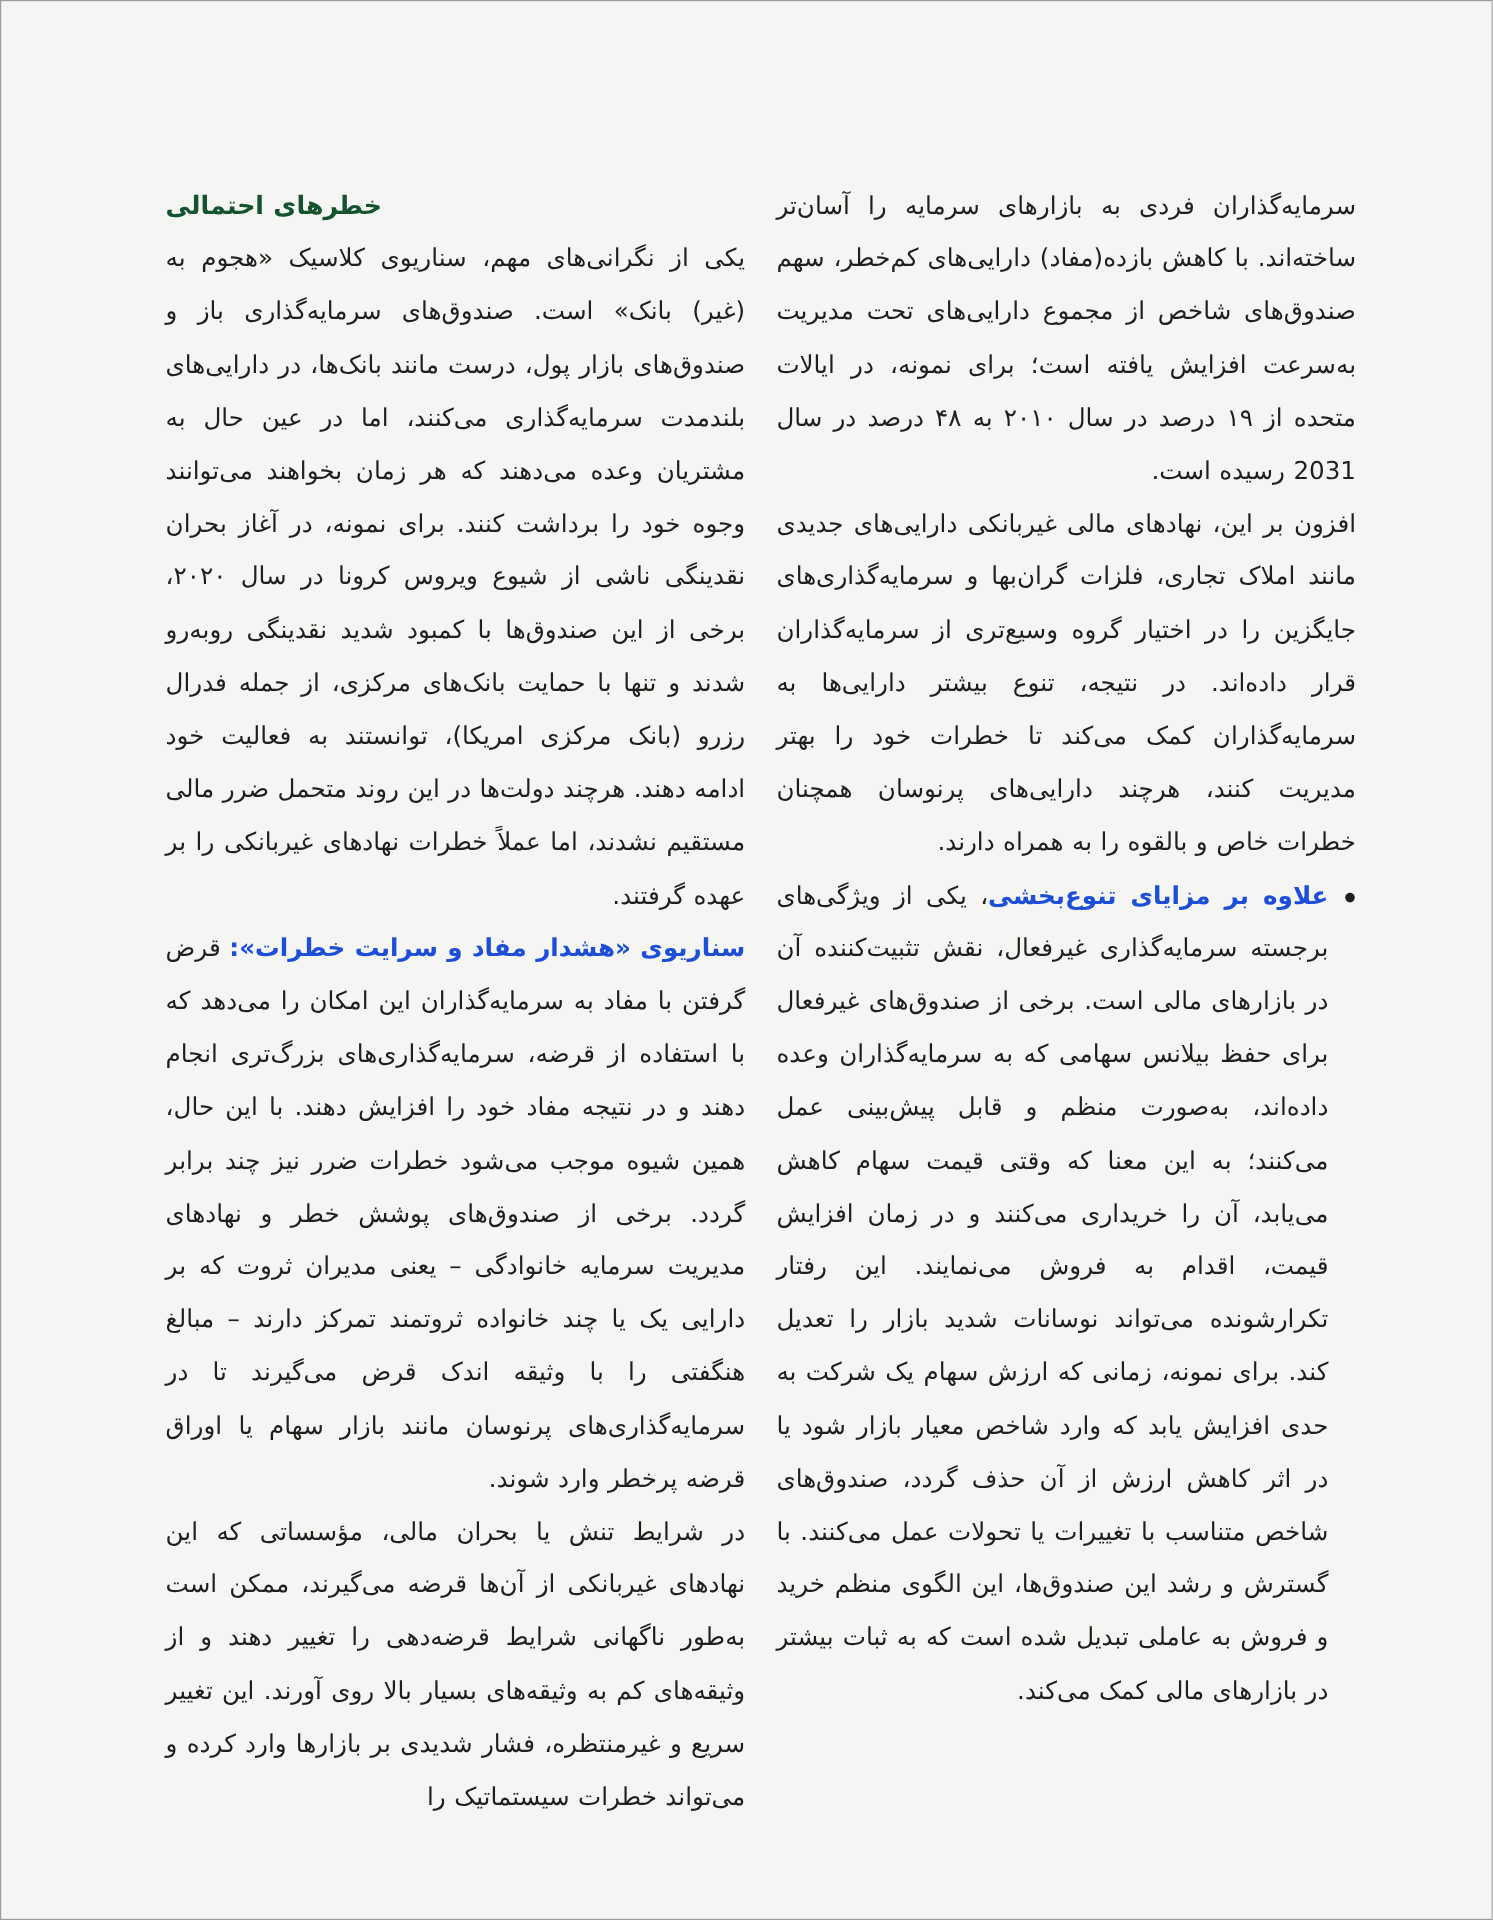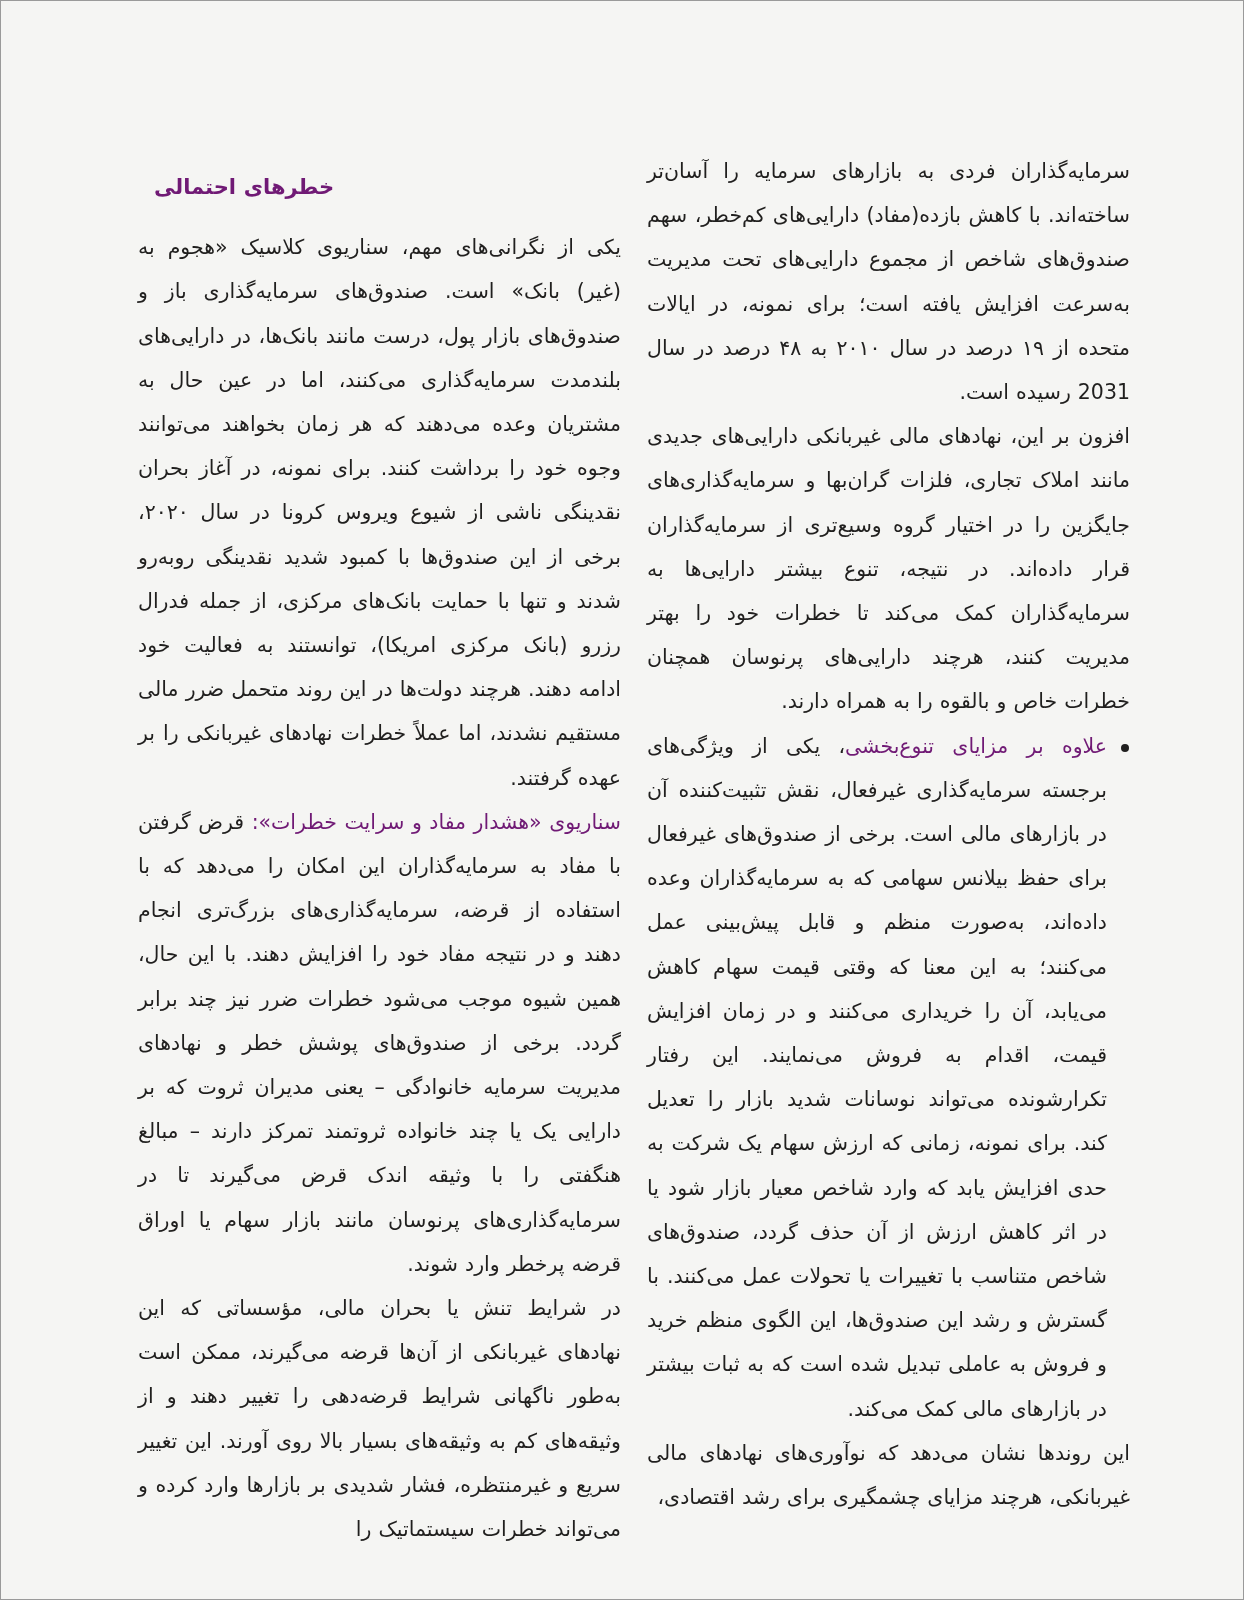--- a/index.html
+++ b/index.html
@@ -43,32 +43,32 @@
     word-spacing: 0.5px;
     -webkit-font-smoothing: antialiased;
   }
   .col p {
     margin: 0;
     padding: 0;
     text-align: justify;
     text-align-last: right;
   }
   h2.section-heading {
-    margin: 16px;
+    margin: 0;
     padding: 0;
     font-size: 21px;
     line-height: 44.2px;
     font-weight: bold;
     text-align: left;
     text-align-last: left;
-    color: #701a75;
+    color: #14532d;
   }
   .lead {
-    font-weight: normal;
-    color: #701a75;
+    font-weight: bold;
+    color: #1d4ed8;
   }
   ul.bullets {
     margin: 0;
     padding: 0;
     list-style: none;
   }
   ul.bullets > li {
     position: relative;
     padding-right: 23px;
     margin: 0;
@@ -94,21 +94,20 @@
     <div class="col">
 
       <p>سرمایه‌گذاران فردی به بازارهای سرمایه را آسان‌تر ساخته‌اند. با کاهش بازده(مفاد) دارایی‌های کم‌خطر، سهم صندوق‌های شاخص از مجموع دارایی‌های تحت مدیریت به‌سرعت افزایش یافته است؛ برای نمونه، در ایالات متحده از ۱۹ درصد در سال ۲۰۱۰ به ۴۸ درصد در سال 2031 رسیده است.</p>
 
       <p>افزون بر این، نهادهای مالی غیربانکی دارایی‌های جدیدی مانند املاک تجاری، فلزات گران‌بها و سرمایه‌گذاری‌های جایگزین را در اختیار گروه وسیع‌تری از سرمایه‌گذاران قرار داده‌اند. در نتیجه، تنوع بیشتر دارایی‌ها به سرمایه‌گذاران کمک می‌کند تا خطرات خود را بهتر مدیریت کنند، هرچند دارایی‌های پرنوسان همچنان خطرات خاص و بالقوه را به همراه دارند.</p>
 
       <ul class="bullets">
         <li><span class="lead">علاوه بر مزایای تنوع‌بخشی</span><span>، یکی از ویژگی‌های برجسته سرمایه‌گذاری غیرفعال، نقش تثبیت‌کننده آن در بازارهای مالی است. برخی از صندوق‌های غیرفعال برای حفظ بیلانس سهامی که به سرمایه‌گذاران وعده داده‌اند، به‌صورت منظم و قابل پیش‌بینی عمل می‌کنند؛ به این معنا که وقتی قیمت سهام کاهش می‌یابد، آن را خریداری می‌کنند و در زمان افزایش قیمت، اقدام به فروش می‌نمایند. این رفتار تکرارشونده می‌تواند نوسانات شدید بازار را تعدیل کند. برای نمونه، زمانی که ارزش سهام یک شرکت به حدی افزایش یابد که وارد شاخص معیار بازار شود یا در اثر کاهش ارزش از آن حذف گردد، صندوق‌های شاخص متناسب با تغییرات یا تحولات عمل می‌کنند. با گسترش و رشد این صندوق‌ها، این الگوی منظم خرید و فروش به عاملی تبدیل شده است که به ثبات بیشتر در بازارهای مالی کمک می‌کند.</span></li>
       </ul>
 
-      <p>این روندها نشان می‌دهد که نوآوری‌های نهادهای مالی غیربانکی، هرچند مزایای چشمگیری برای رشد اقتصادی،</p>
 
     </div>
 
     <div class="col">
 
 
       <h2 class="section-heading">خطرهای احتمالی</h2>
 
       <p>یکی از نگرانی‌های مهم، سناریوی کلاسیک «هجوم به (غیر) بانک» است. صندوق‌های سرمایه‌گذاری باز و صندوق‌های بازار پول، درست مانند بانک‌ها، در دارایی‌های بلندمدت سرمایه‌گذاری می‌کنند، اما در عین حال به مشتریان وعده می‌دهند که هر زمان بخواهند می‌توانند وجوه خود را برداشت کنند. برای نمونه، در آغاز بحران نقدینگی ناشی از شیوع ویروس کرونا در سال ۲۰۲۰، برخی از این صندوق‌ها با کمبود شدید نقدینگی روبه‌رو شدند و تنها با حمایت بانک‌های مرکزی، از جمله فدرال رزرو (بانک مرکزی امریکا)، توانستند به فعالیت خود ادامه دهند. هرچند دولت‌ها در این روند متحمل ضرر مالی مستقیم نشدند، اما عملاً خطرات نهادهای غیربانکی را بر عهده گرفتند.</p>
 

